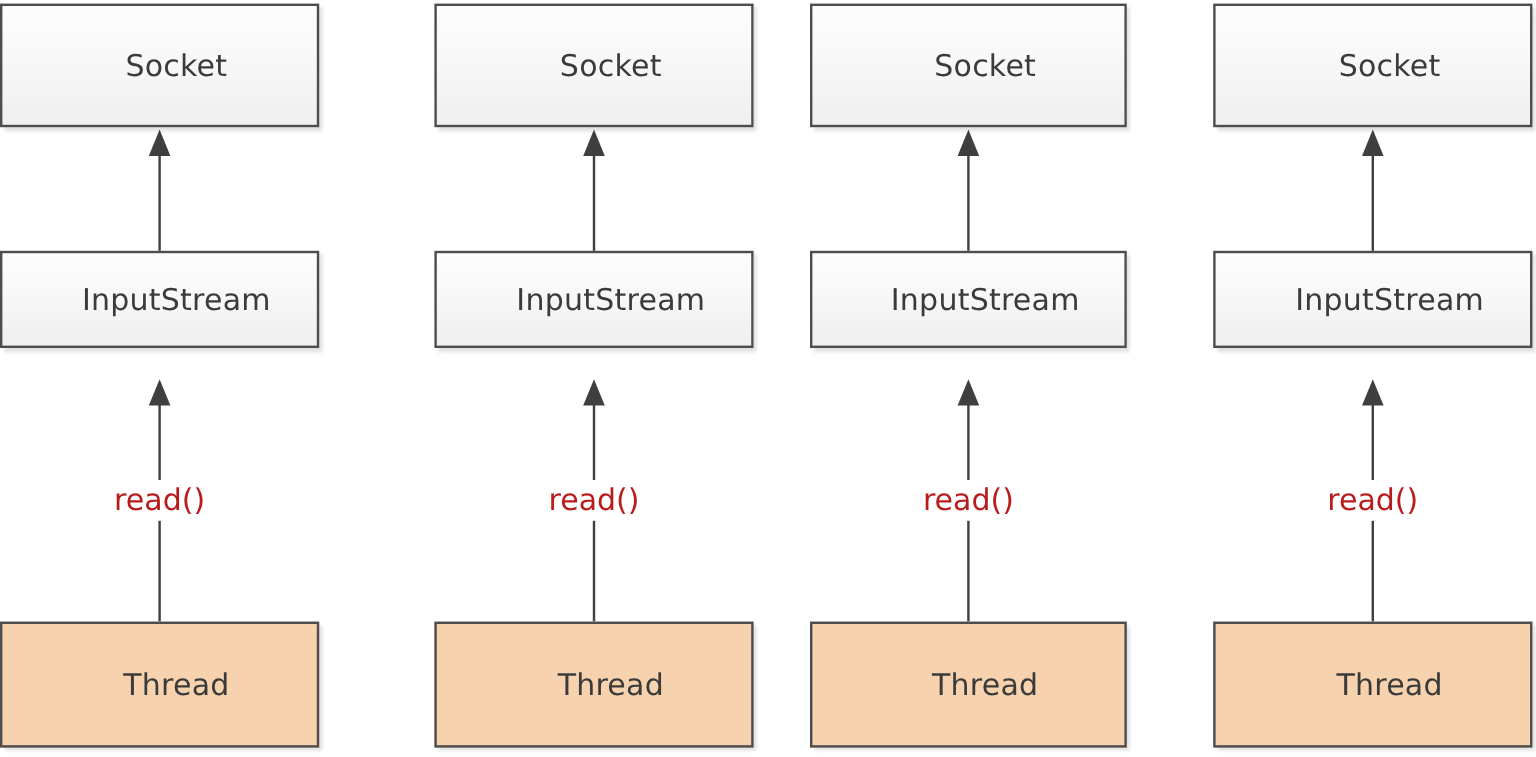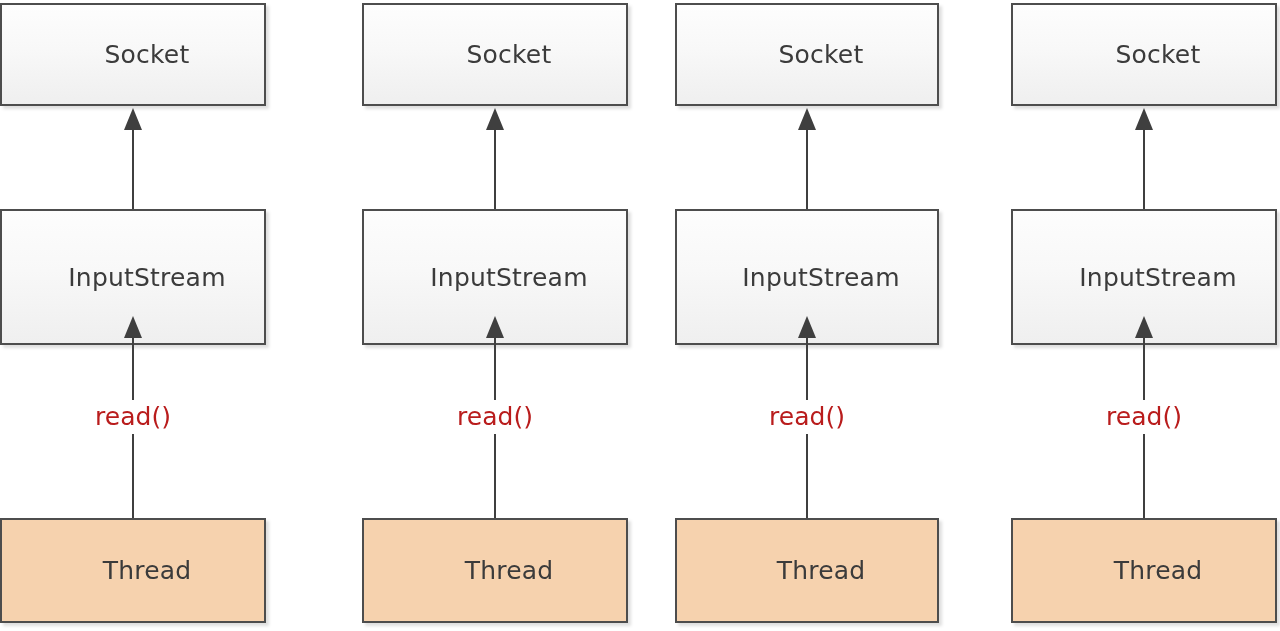--- a/index.html
+++ b/index.html
@@ -53,21 +53,21 @@
 
   .node-label {
     font-size: 25px;
     color: #3b3b3b;
     letter-spacing: 0.2px;
     line-height: 1;
     white-space: nowrap;
   }
 
   .node.socket     { top: 3px;   height: 103px; }
-  .node.stream     { top: 209px; height: 136px; }
+  .node.stream     { top: 209px; height: 81px; }
   .node.thread     { top: 518px; height: 105px; text-align: right; }
 
   
   .connector {
     position: absolute;
     left: 50%;
     transform: translateX(-50%);
     width: 20px;
   }
 

